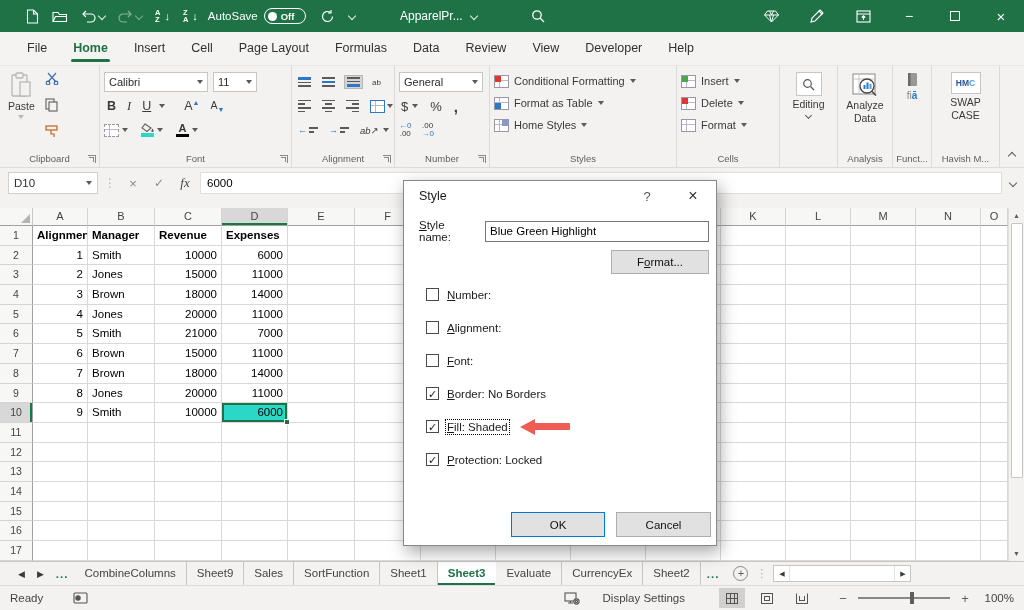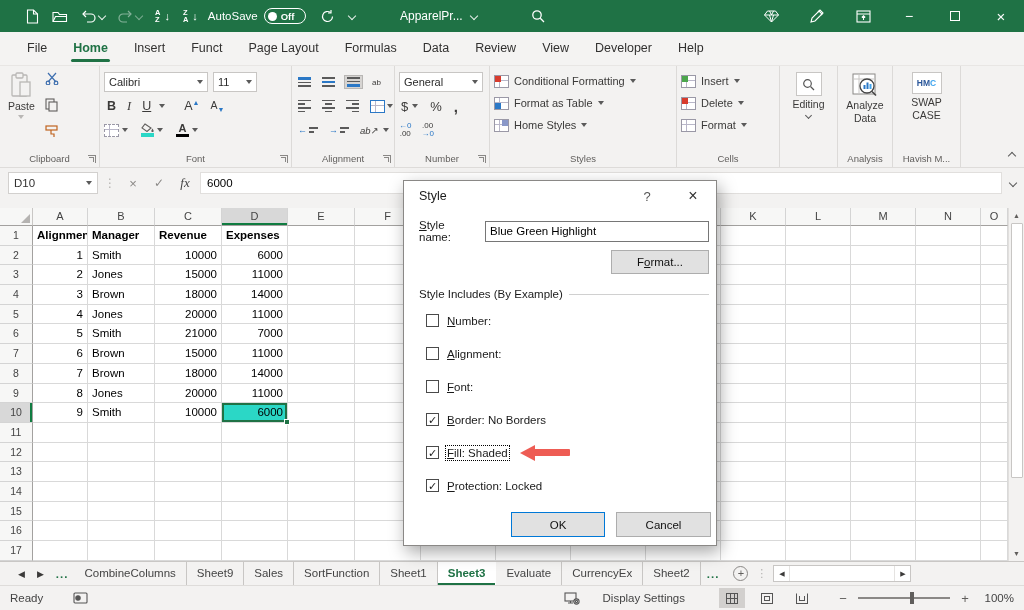--- a/index.html
+++ b/index.html
@@ -247,21 +247,21 @@
         <span style="font-size:15px">×</span>
       </div>
   </div>
 </div>
 
 <div class="menubar">
   <div class="mtabs">
       <div class="mtab">File</div>
       <div class="mtab active">Home</div>
       <div class="mtab">Insert</div>
-      <div class="mtab">Funct</div>
+      <div class="mtab">Cell</div>
       <div class="mtab">Page Layout</div>
       <div class="mtab">Formulas</div>
       <div class="mtab">Data</div>
       <div class="mtab">Review</div>
       <div class="mtab">View</div>
       <div class="mtab">Developer</div>
       <div class="mtab">Help</div>
     </div>
 </div>
 
@@ -511,20 +511,32 @@
           <rect x="11.5" y="13" width="2" height="4" fill="#2b78c6"></rect>
           <rect x="14.5" y="10.5" width="2" height="6.5" fill="#2b78c6"></rect>
           <rect x="17.5" y="12" width="2" height="5" fill="#41a5ee"></rect>
           <path d="M20 19.5l4 4" stroke="#444" stroke-width="1.6"></path>
         </svg>
       <span class="cap">Analyze Data</span>
     </div>
     <div class="glabel">Analysis</div>
   </div>
 
+  <div class="rg" style="width:39px">
+    <div style="display:flex;flex-direction:column;align-items:center;gap:4px;padding-top:2px">
+      <span>
+          <svg width="12" height="15" viewBox="0 0 12 15">
+            <rect x="2" y="1" width="9" height="13" rx="1" fill="#9a9896"></rect>
+            <rect x="2" y="1" width="2.5" height="13" fill="#6b6967"></rect>
+          </svg>
+        </span>
+      <span style="font-size:10px;line-height:10px"><span style="color:#8a8886">ﬁ</span><b style="color:#2b78c6">ā</b></span>
+    </div>
+    <div class="glabel">Funct...</div>
+  </div>
 
   <div class="rg" style="width:68px;border-right:1px solid #dcdad8">
     <div class="bigbtn">
       <span style="width:30px;height:22px;background:#fff;border:1px solid #c8c6c4;display:flex;align-items:center;justify-content:center;font-size:8.5px;font-weight:bold">
           <span style="color:#2b579a">H</span>
           <span style="color:#2b579a">M</span>
           <span style="color:#41a5ee">C</span>
         </span>
       <span class="cap" style="width:40px">SWAP CASE</span>
     </div>
@@ -894,24 +906,20 @@
   </div>
   <div class="drow">
     <span class="dlabel" id="style-name-label"><u>S</u>tyle name:</span>
     <div class="dinput">
         <span>Blue Green Highlight</span>
       </div>
   </div>
   <div class="formatrow">
     <div class="wbtn fmt" id="format-btn">F<u>o</u>rmat...</div>
   </div>
-  <div class="section">
-    <span>Style Includes (By Example)</span>
-      <span class="line"></span>
-  </div>
   <div class="checks">
       <div class="checkrow">
         <span class="cbox"></span>
         <span class="clabel"><u>N</u>umber:</span>
       </div>
       <div class="checkrow">
         <span class="cbox"></span>
         <span class="clabel"><u>A</u>lignment:</span>
       </div>
       <div class="checkrow">

